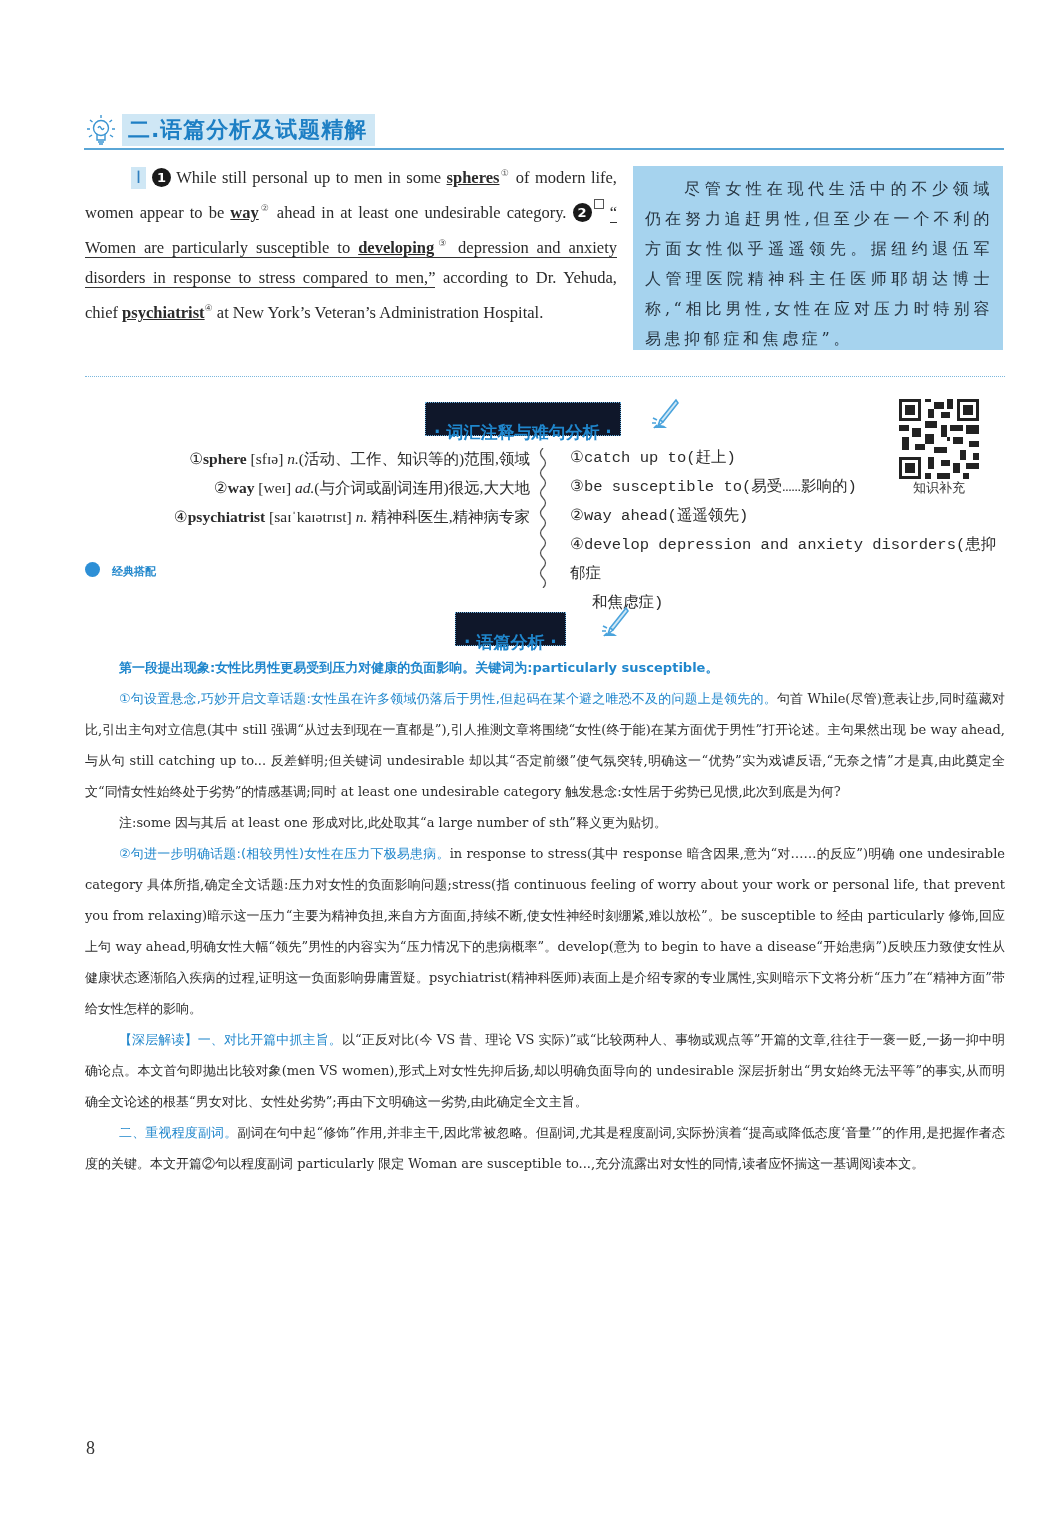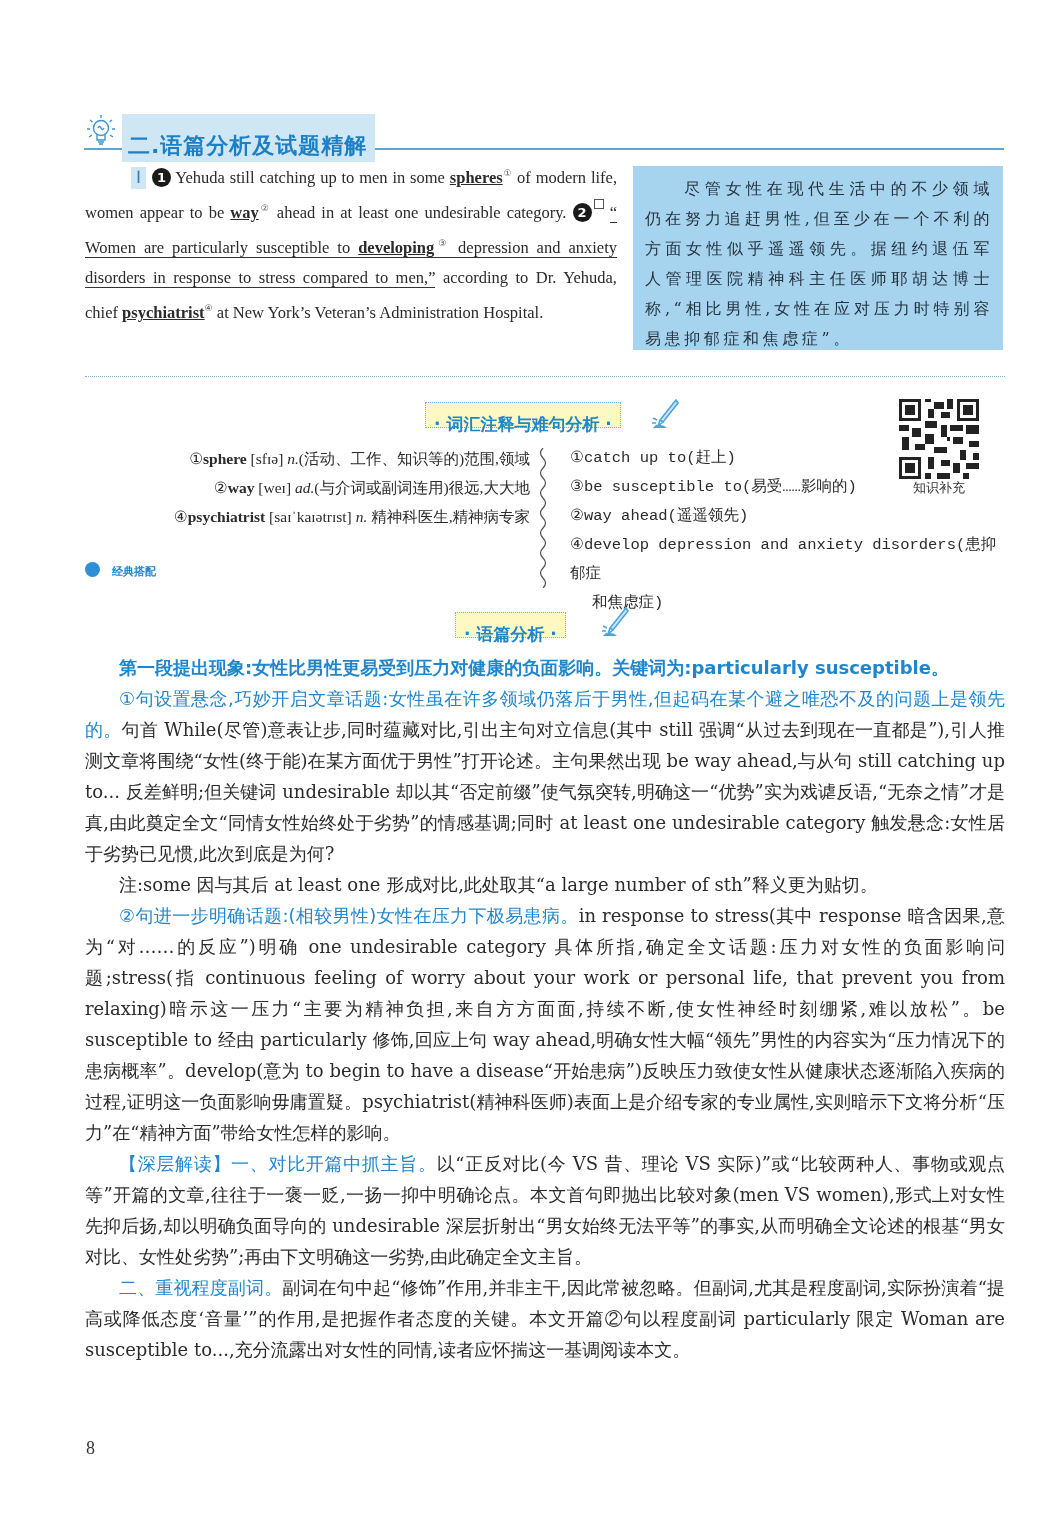--- a/index.html
+++ b/index.html
@@ -3,21 +3,21 @@
 <meta charset="utf-8">
 <style>
   html, body { margin: 0; padding: 0; background: #ffffff; }
   body { width: 1050px; height: 1536px; position: relative; overflow: hidden;
          font-family: "DejaVu Serif", "Liberation Serif", serif; color: #2b2b2b; }
   .abs { position: absolute; }
 
   
   .sec-head { left: 84px; top: 112px; width: 920px; height: 36px; border-bottom: 2px solid #5aa6d6; }
   .bulb { left: 0; top: 0; width: 34px; height: 36px; }
-  .sec-title { left: 38px; top: 2px; height: 32px; padding: 16px 8px 0 6px; background: #cfe7f5;
+  .sec-title { left: 38px; top: 2px; height: 32px; padding: 0 8px 0 6px; background: #cfe7f5;
                font-family: "DejaVu Sans", sans-serif; font-weight: bold; font-size: 22px; line-height: 32px;
                color: #1d7fc4; letter-spacing: 1px; }
 
   
   .passage { left: 85px; top: 158px; width: 532px; font-size: 16.5px; line-height: 30px;
              text-align: justify; font-family: "Liberation Serif", serif; color: #2a2a2a; }
   .passage .roman { display: inline-block; background: #cfe7f5; color: #2f7fbf; padding: 0 5px;
                     margin-left: 46px; margin-right: 6px; font-size: 17px; line-height: 22px; }
   .passage .num-black { display: inline-block; width: 19px; height: 19px; border-radius: 50%; background: #1a1a1a;
                         color: #fff; font-family: "DejaVu Sans", sans-serif; font-size: 13px; font-weight: bold;
@@ -30,40 +30,40 @@
   
   .trans { left: 633px; top: 166px; width: 370px; height: 184px; background: #a6d3ee;
            box-sizing: border-box; padding: 8px 10px 8px 12px;
            font-family: "DejaVu Serif", serif; font-size: 16px; line-height: 30px; color: #263440;
            letter-spacing: 3.6px; text-align: justify; }
   .trans .indent { display: inline-block; width: 38px; }
 
   .dotline { left: 85px; width: 920px; height: 0; border-top: 1.5px dotted #7ab7dd; }
 
   
-  .label-box { height: 26px; border: 1.5px dotted #6aaedb; background: #fef9c3; box-sizing: border-box;
+  .label-box { height: 26px; border: 1.5px dotted #6aaedb; background: #0f172a; box-sizing: border-box;
                font-family: "DejaVu Sans", sans-serif; font-weight: bold; font-size: 17px; line-height: 27px;
-               color: #1f86cc; padding: 8px 8px; white-space: nowrap; }
+               color: #1f86cc; padding: 16px 8px; white-space: nowrap; }
   .pen { width: 30px; height: 32px; }
 
   
   .vocab { left: 85px; top: 444px; width: 445px; font-size: 15.5px; line-height: 29px; font-family: "Liberation Serif", serif; color: #2b2b2b; text-align: right; }
   .vocab .row { white-space: nowrap; }
   .vocab b { font-weight: bold; }
   .vocab i { font-style: italic; }
   .classic { left: 85px; top: 562px; font-family: "DejaVu Sans", sans-serif; font-size: 11px; color: #1f86cc; font-weight: bold; }
   .classic .dot { display: inline-block; width: 15px; height: 15px; border-radius: 50%; background: #2d8fd6; vertical-align: -2px; margin-right: 12px; }
   .wave { left: 536px; top: 448px; width: 14px; height: 140px; }
   .phr { left: 570px; top: 444px; width: 435px; font-size: 15.5px; line-height: 29px; font-family: Liberation Mono, monospace; color: #2b2b2b; }
   .phr .cont { padding-left: 22px; }
   .qr { left: 899px; top: 399px; width: 80px; height: 80px; }
   .qr-label { left: 899px; top: 479px; width: 80px; text-align: center; font-family: Liberation Sans, sans-serif; font-size: 13px; color: #333; }
 
   
-  .analysis { left: 85px; top: 652px; width: 920px; font-family: "DejaVu Serif", serif; font-size: 18px;
+  .analysis { left: 85px; top: 652px; width: 920px; font-family: "DejaVu Serif", serif; font-size: 13px;
               line-height: 31px; color: #2c2c2c; text-align: justify; }
   .analysis p { margin: 0; text-indent: 34px; }
   .analysis .blue { color: #1f86cc; font-family: "DejaVu Sans", sans-serif; font-weight: bold; }
   .analysis .blue-n { color: #1f86cc; font-family: "DejaVu Sans", sans-serif; }
   .pageno { left: 86px; top: 1438px; font-family: "Liberation Serif", serif; font-size: 18px; color: #333; }
 </style>
 </head>
 <body>
 
 <div class="abs sec-head">
@@ -74,21 +74,21 @@
       <path d="M14 30 L20 30 M15 32 L19 32"></path>
       <path d="M14 16 q1.5 -3 3 0 q1.5 3 3 0"></path>
       <path d="M17 3 L17 6 M6 8 L8.5 10 M28 8 L25.5 10 M3 17 L6 17 M31 17 L28 17 M5 25 L8 23 M29 25 L26 23"></path>
     </g>
   </svg>
   <div class="abs sec-title">二.语篇分析及试题精解</div>
 </div>
 
 <div class="abs passage">
   <span class="roman">Ⅰ</span><span class="num-black">1</span>
-  <span>Yehuda still catching up to men in some </span><b>spheres</b><sup>①</sup><span> of modern life, women appear to be </span><b>way</b><sup>②</sup><span> ahead in at least one undesirable category. </span><span class="num-black">2</span><span class="sqmark"></span>
+  <span>While still personal up to men in some </span><b>spheres</b><sup>①</sup><span> of modern life, women appear to be </span><b>way</b><sup>②</sup><span> ahead in at least one undesirable category. </span><span class="num-black">2</span><span class="sqmark"></span>
   <span class="u"><span>“ Women are particularly susceptible to </span><b>developing</b><sup>③</sup><span> depression and anxiety disorders in response to stress compared to men,”</span></span><span> according to Dr. Yehuda, chief </span><b>psychiatrist</b><sup>④</sup><span> at New York’s Veteran’s Administration Hospital.</span>
 </div>
 
 <div class="abs trans"><span class="indent"></span><span>尽管女性在现代生活中的不少领域仍在努力追赶男性,但至少在一个不利的方面女性似乎遥遥领先。据纽约退伍军人管理医院精神科主任医师耶胡达博士称,“相比男性,女性在应对压力时特别容易患抑郁症和焦虑症”。</span></div>
 
 <div class="abs dotline" style="top:376px;"></div>
 
 <div class="abs label-box" style="left:425px; top:402px;">· 词汇注释与难句分析 ·</div>
 <svg class="abs pen" style="left:650px; top:398px;" viewBox="0 0 30 32">
   <g stroke="#4aa3dc" stroke-width="1.6" fill="none">

